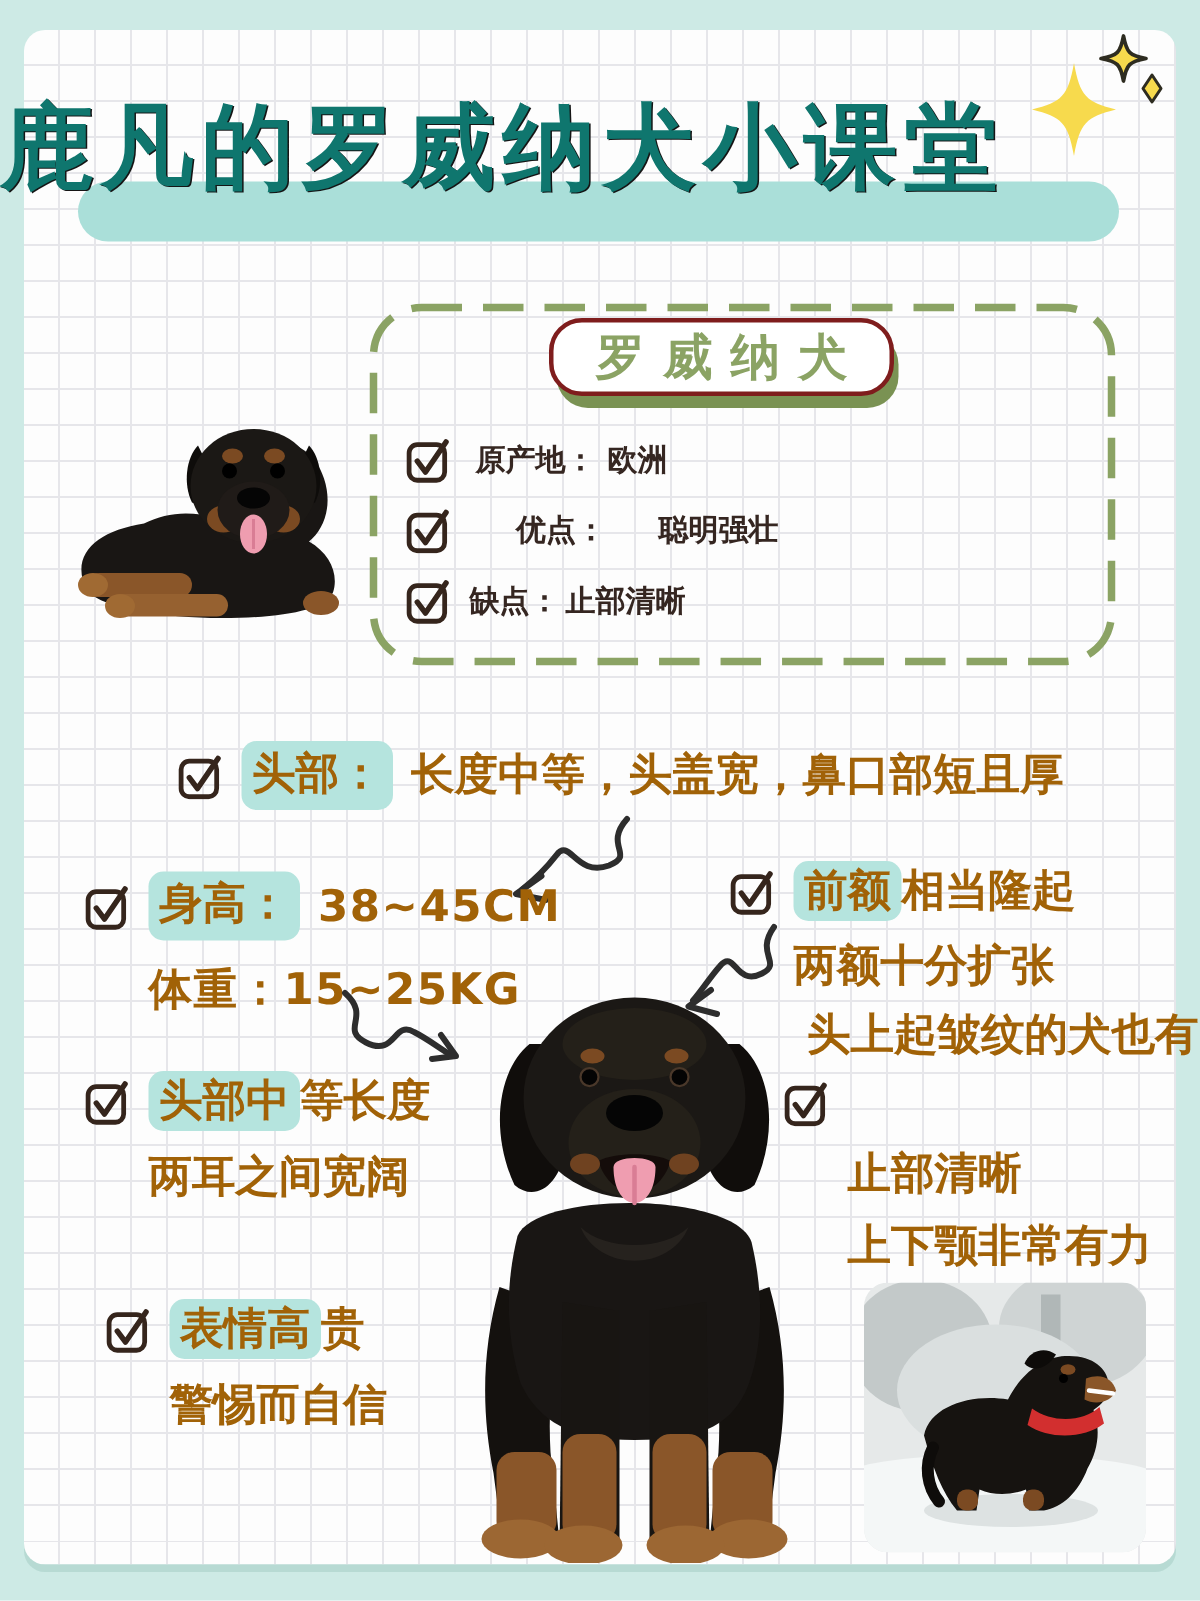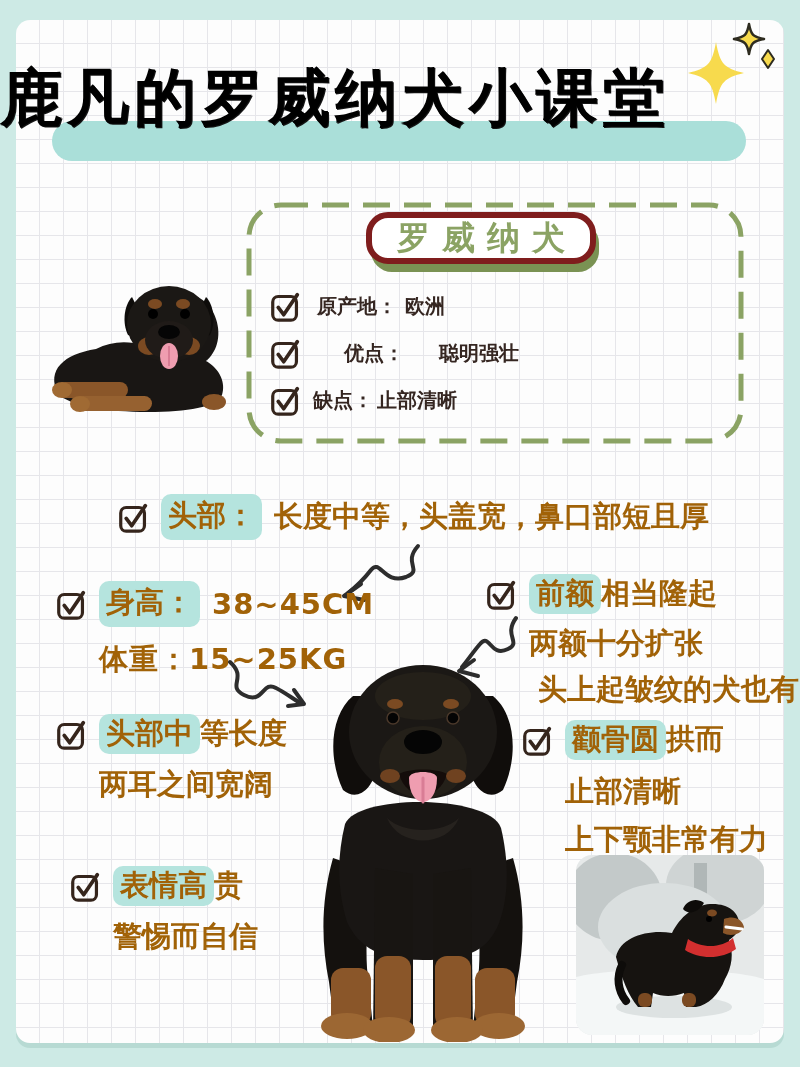--- a/index.html
+++ b/index.html
@@ -18,28 +18,28 @@
       #fdfdfd;
     border-radius:14px;
     box-shadow:0 5px 0 rgba(120,170,160,.25);
   }
   .abs { position:absolute; }
 
   
   .title-pill { left:52px; top:121px; width:694px; height:40px;
     background:#aadfd9; border-radius:22px; }
   .page-title { left:0; top:56px; width:668px; text-align:center;
-    font-size:62px; font-weight:900; color:#000000; letter-spacing:5px;
+    font-size:62px; font-weight:900; color:#0f766e; letter-spacing:5px;
     text-shadow:1px 1px 0 #151515; white-space:nowrap; }
   .sparkles { left:686px; top:20px; width:92px; height:96px; }
 
   
   .card-border { left:246px; top:202px; width:498px; height:242px; }
   .card-btn { left:366px; top:212px; width:230px; height:52px;
-    background:#ffffff; border:6px solid #7f1d1d; border-radius:22px;
+    background:#ffffff; border:3px solid #7f1d1d; border-radius:22px;
     box-shadow:4px 9px 0 -1px #7a9253;
     display:flex; align-items:center; justify-content:center;
     font-size:33px; font-weight:bold; color:#8ba364; letter-spacing:12px;
     padding-left:12px; white-space:nowrap;text-align:right; }
   .card-row { display:flex; align-items:center; gap:16px; left:270px;
     font-size:20px; font-weight:bold; color:#352621; white-space:nowrap; }
   .card-row.r1 { top:291px; } .card-row.r2 { top:338px;gap:43px; } .card-row.r3 { top:385px;gap:12px; }
 
   
   .cb { width:31px; height:31px; flex:0 0 auto; }
@@ -197,21 +197,20 @@
   </div>
   <div class="subline">两耳之间宽阔</div>
 </div>
 
 <div class="feat feat-cheek abs">
   <div class="row1">
     <svg class="cb" viewBox="0 0 34 34">
       <rect x="3" y="6" width="26" height="26" rx="6" fill="none" stroke="#35251c" stroke-width="3.5"></rect>
       <path d="M9 18 L15 26 L30 4" fill="none" stroke="#35251c" stroke-width="4" stroke-linecap="round" stroke-linejoin="round"></path>
     </svg>
-    <span><span class="hl">颧骨圆</span><span>拱而</span></span>
   </div>
   <div class="subline">止部清晰</div>
   <div class="subline">上下颚非常有力</div>
 </div>
 
 <div class="feat feat-expr abs">
   <div class="row1">
     <svg class="cb" viewBox="0 0 34 34">
       <rect x="3" y="6" width="26" height="26" rx="6" fill="none" stroke="#35251c" stroke-width="3.5"></rect>
       <path d="M9 18 L15 26 L30 4" fill="none" stroke="#35251c" stroke-width="4" stroke-linecap="round" stroke-linejoin="round"></path>

